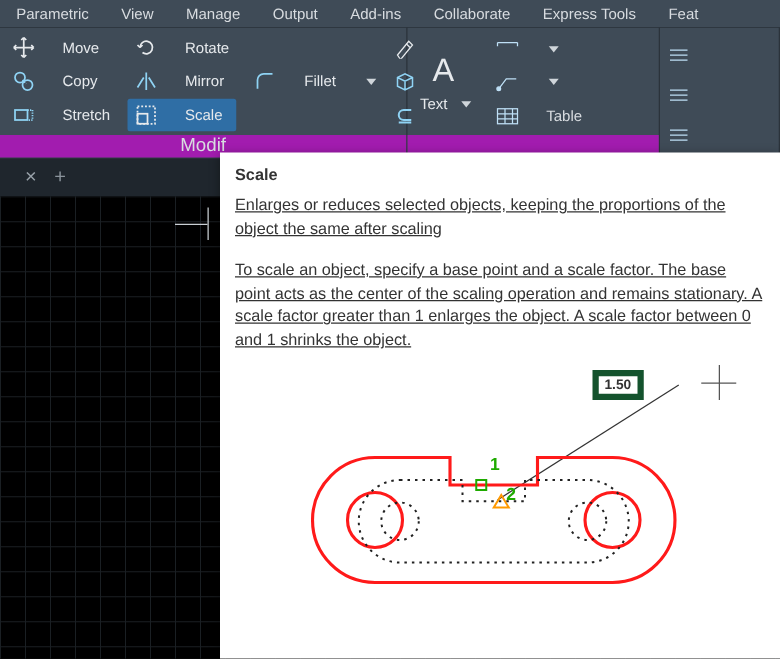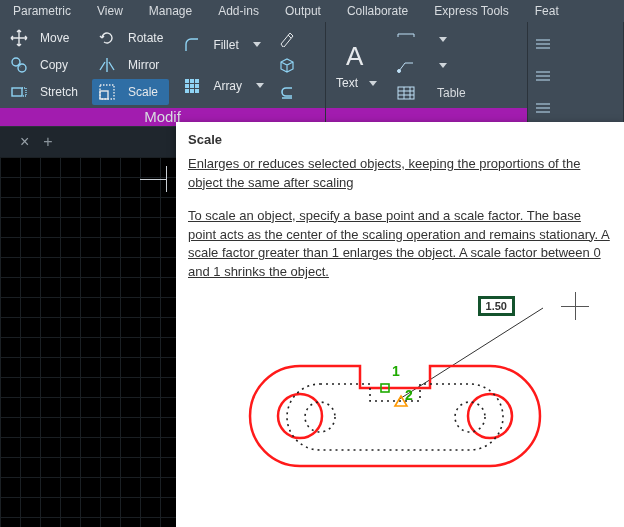--- a/index.html
+++ b/index.html
@@ -11,21 +11,21 @@
   .menubar .mi { padding: 0 13px; height: 22px; line-height: 22px; cursor: default; }
 
   
   .ribbon { height: 105px; background: #3f4b57; display: flex; border-bottom: 1px solid #2b333b; }
   .panel { display: flex; flex-direction: column; border-right: 1px solid #2b333b; }
   .panel-body { flex: 1; display: flex; }
   .panel-label { height: 18px; text-align: center; color: #d8dce0; font-size: 15px; background: #a21caf; }
 
   
   .col { display: flex; flex-direction: column; justify-content: space-around; padding: 2px 4px; }
-  .btn { display: flex; align-items: center; gap: 12px; padding: 2px 6px; color: #e6e9ec; font-size: 12px; border-radius: 2px; height: 26px; }
+  .btn { display: flex; align-items: center; gap: 22px; padding: 2px 6px; color: #e6e9ec; font-size: 12px; border-radius: 2px; height: 26px; }
   .btn.active { background: #2f6ea5; }
   .ico { width: 18px; height: 18px; display: inline-flex; align-items: center; justify-content: center; color: #bfe0f6; }
   .ico svg { width: 18px; height: 18px; }
   .tri { width: 0; height: 0; border-left: 4px solid transparent; border-right: 4px solid transparent; border-top: 5px solid #cfd5da; margin-left: 2px; }
 
   .vbtn { display: flex; flex-direction: column; align-items: center; justify-content: center; color: #e6e9ec; font-size: 12px; gap: 4px; padding: 4px 10px; }
   .vbtn .bigico { width: 32px; height: 32px; display:flex; align-items:center; justify-content:center; color: #cfd5da; }
   .vbtn .bigico svg { width: 30px; height: 30px; }
 
   .smallrow { display:flex; align-items:center; gap:20px; color:#d8dce0; font-size:12px; padding:2px 4px; height:26px;}
@@ -46,37 +46,37 @@
   .cross { position:absolute; left: 140px; top: 22px; }
   .cross .h { position:absolute; width:26px; height:1px; background:#c9cfd4; top:0; left:0;}
   .cross .v { position:absolute; width:1px; height:26px; background:#c9cfd4; top:-13px; left:26px;}
 
   
   .tooltip { position:absolute; left:176px; top:122px; width:448px; height:405px; background:#fff; box-shadow: 0 2px 8px rgba(0,0,0,.4); padding: 10px 12px; color:#333; font-size:13px; }
   .tooltip h3 { font-size:13px; font-weight:bold; margin-bottom:8px; }
   .tooltip p { line-height:1.45; margin-bottom:14px;text-decoration:underline; }
   .illus { position:relative; width:350px; height:190px; margin: 8px auto 0; }
 
-  .scaleval { position:absolute; right:60px; top:0; border:3px solid #14532d; padding:1px 5px; font-size:11px; font-weight:bold; background:#fff;}
+  .scaleval { position:absolute; right:60px; top:0; border:5px solid #14532d; padding:1px 5px; font-size:11px; font-weight:bold; background:#fff;}
   .plus { position:absolute; right:14px; top:-2px; color:#555; }
   .plus .ph { position:absolute; width:28px; height:1px; background:#555; top:12px; left:0;}
   .plus .pv { position:absolute; width:1px; height:28px; background:#555; top:-2px; left:14px;}
 
 </style>
 </head>
 <body>
 
 <div class="app">
 
   <div class="menubar">
     <div class="mi">Parametric</div>
     <div class="mi">View</div>
     <div class="mi">Manage</div>
+    <div class="mi">Output</div>
     <div class="mi">Add-ins</div>
-    <div class="mi">Output</div>
     <div class="mi">Collaborate</div>
     <div class="mi">Express Tools</div>
     <div class="mi">Feat</div>
   </div>
 
   <div class="ribbon">
 
     <div class="panel" style="width:326px">
       <div class="panel-body">
         <div class="col">
@@ -138,37 +138,20 @@
           </div>
         </div>
         <div class="col">
           <div class="btn">
             <span class="ico">
                 <svg viewBox="0 0 18 18" stroke="#8fd3f4" fill="none" stroke-width="1.4">
                   <path d="M3 15V8a5 5 0 0 1 5-5h7"></path>
                 </svg>
               </span>
             <span>Fillet</span>
-            <span class="tri"></span>
-          </div>
-          <div class="btn">
-            <span class="ico">
-                <svg viewBox="0 0 18 18" fill="#8fd3f4">
-                  <rect x="2" y="2" width="4" height="4"></rect>
-                  <rect x="7" y="2" width="4" height="4"></rect>
-                  <rect x="12" y="2" width="4" height="4"></rect>
-                  <rect x="2" y="7" width="4" height="4"></rect>
-                  <rect x="7" y="7" width="4" height="4"></rect>
-                  <rect x="12" y="7" width="4" height="4"></rect>
-                  <rect x="2" y="12" width="4" height="4"></rect>
-                  <rect x="7" y="12" width="4" height="4"></rect>
-                  <rect x="12" y="12" width="4" height="4"></rect>
-                </svg>
-              </span>
-            <span>Array</span>
             <span class="tri"></span>
           </div>
         </div>
         <div class="col" style="padding-right:8px">
           <span class="ico">
               <svg viewBox="0 0 18 18" stroke="#f4b183" fill="#f4b183" stroke-width="1">
                 <path d="M3 15L12 4l3 3-9 11H5z" fill="none" stroke="#e6e9ec"></path>
                 <path d="M10 6l3 3" stroke="#e6e9ec"></path>
               </svg>
             </span>

